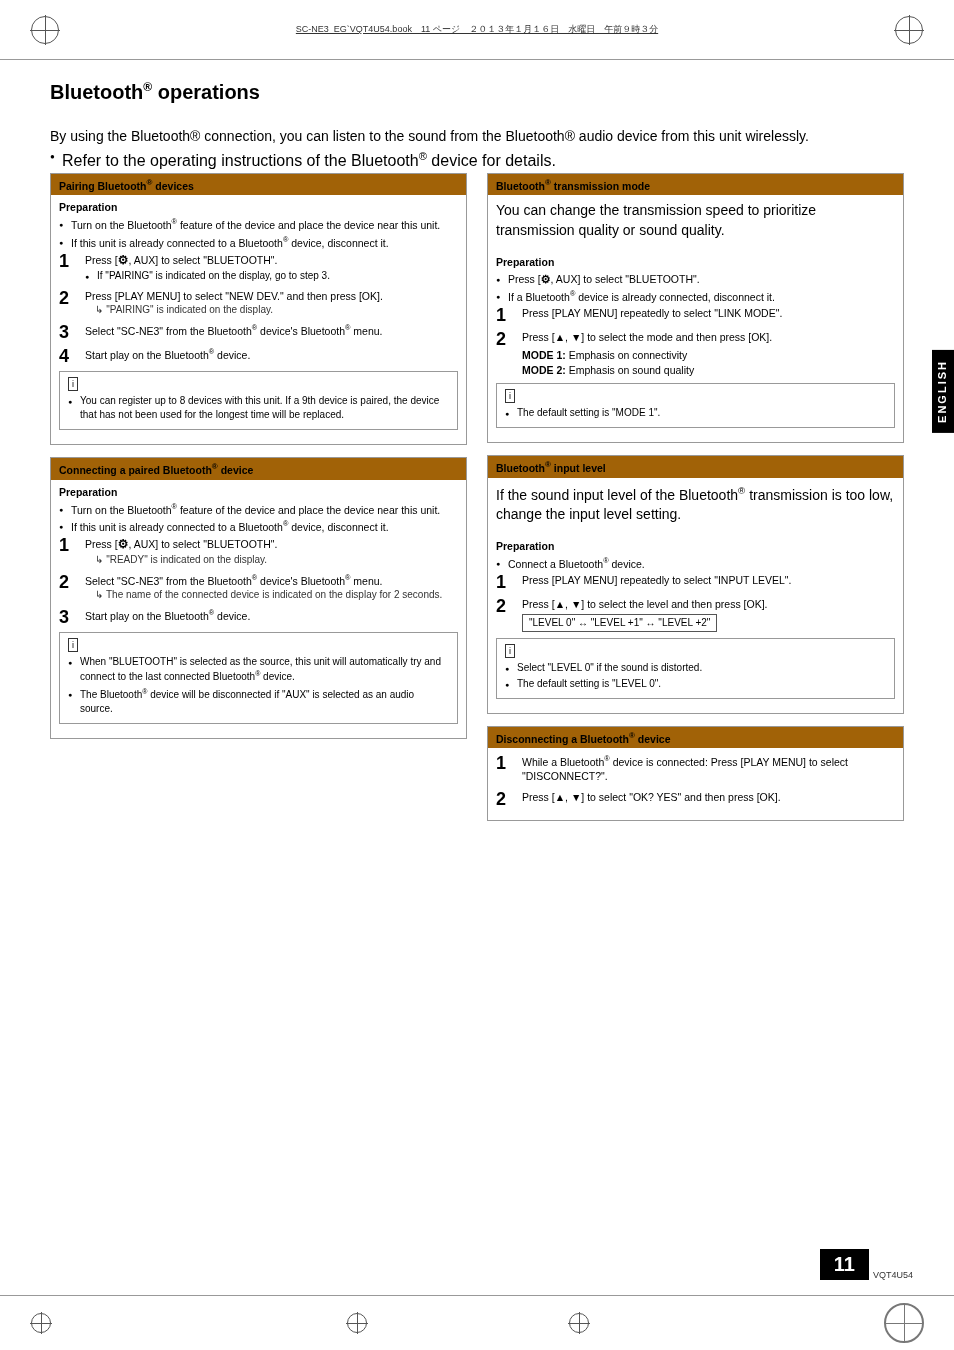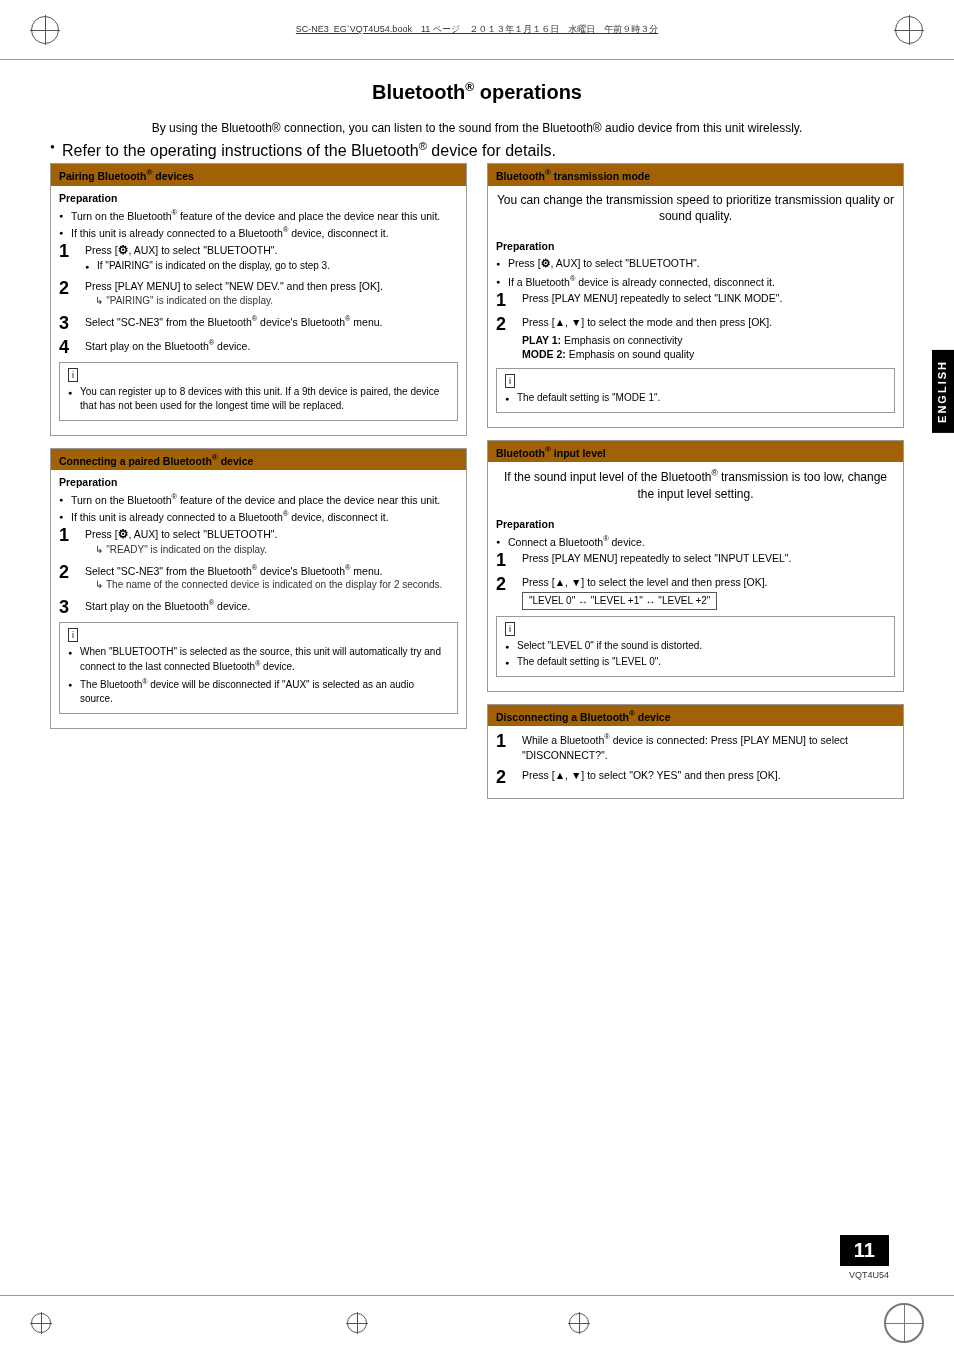--- a/index.html
+++ b/index.html
@@ -87,32 +87,30 @@
     
     .main-content {
       padding: 20px 50px 30px 50px;
       position: relative;
     }
 
     
     .page-title {
       font-size: 20px;
       font-weight: bold;
-      margin-bottom: 16px;
-      text-align: center;
+      margin-bottom: 23px;
     }
     .page-title sup {
       font-size: 12px;
     }
 
     .intro-text {
-      font-size: 12px;
+      font-size: 14px;
       margin-bottom: 3px;
       line-height: 1.4;
-      text-align: center;
     }
     .bullet-intro {
       font-size: 16px;
       line-height: 1.4;
       padding-left: 12px;
       position: relative;
     }
     .bullet-intro::before {
       content: '●';
       position: absolute;
@@ -424,21 +422,21 @@
           <div class="step">
             <div class="step-num">1</div>
             <div class="step-content">Press [PLAY MENU] repeatedly to select "LINK MODE".</div>
           </div>
 
           <div class="step">
             <div class="step-num">2</div>
             <div class="step-content">
               Press [▲, ▼] to select the mode and then press [OK].
               <div style="margin-top:3px;">
-                <span class="bold">PLAY 1:</span> Emphasis on connectivity<br>
+                <span class="bold">MODE 1:</span> Emphasis on connectivity<br>
                 <span class="bold">MODE 2:</span> Emphasis on sound quality
               </div>
             </div>
           </div>
 
           <div class="note-box">
             <div class="note-icon">i</div>
             <div class="note-item">The default setting is "MODE 1".</div>
           </div>
         </div>
@@ -489,21 +487,21 @@
 
         </div>
       </div>
 
     </div>
 
   </div>
 
 </div>
 
-<div style="position:absolute; bottom:70px; right:65px; display:flex; flex-direction:column; align-items:flex-end; gap:4px;">
+<div style="position:absolute; bottom:70px; right:41px; display:flex; flex-direction:row; align-items:flex-end; gap:4px;">
   <div style="background:#000; color:#fff; font-size:20px; font-weight:bold; padding:4px 14px;">11</div>
   <div style="font-size:9px; color:#333;">VQT4U54</div>
 </div>
 
 <div class="bottom-bar">
   <div style="display:flex; align-items:center; gap:8px;">
     <div class="crosshair-sm">
         <div class="cc"></div>
       </div>
   </div>

